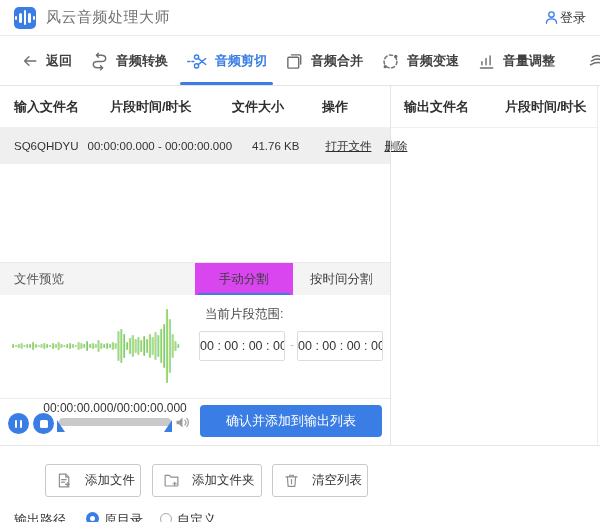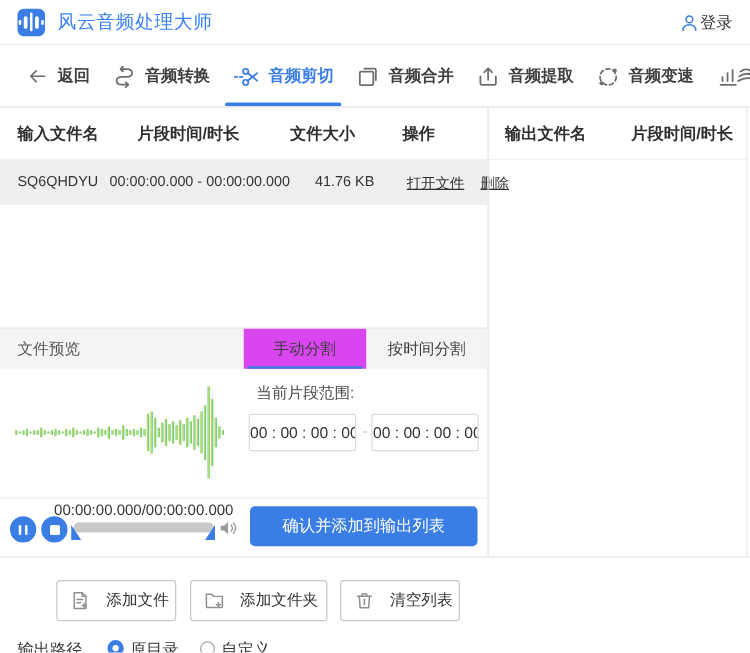--- a/index.html
+++ b/index.html
@@ -14,22 +14,22 @@
   .stroke-ic{fill:none;stroke:#6e6e6e;stroke-width:1.5;stroke-linecap:round;stroke-linejoin:round;}
 
   
   .titlebar{position:absolute;top:0;left:0;right:0;height:36px;border-bottom:1px solid #e9e9e9;
     display:flex;align-items:center;padding:0 14px;box-sizing:border-box;background:#fff;}
   .logo{width:22px;height:22px;background:var(--accent);border-radius:5px;
     display:flex;align-items:center;justify-content:center;gap:2px;flex:none;}
   .logo i{display:block;width:2.4px;background:#fff;border-radius:2px;}
   .logo i:nth-child(1){height:4px}.logo i:nth-child(2){height:10px}
   .logo i:nth-child(3){height:15px}.logo i:nth-child(4){height:10px}.logo i:nth-child(5){height:4px}
-  .app-title{margin-left:10px;font-size:15px;color:#3b82f6;letter-spacing:.5px;}
-  .login{margin-left:auto;display:flex;align-items:flex-end;gap:0;font-size:13px;color:#333;cursor:pointer;}
+  .app-title{margin-left:10px;font-size:15px;color:#737373;letter-spacing:.5px;}
+  .login{margin-left:auto;display:flex;align-items:flex-start;gap:0;font-size:13px;color:#333;cursor:pointer;}
 
   
   .toolbar{position:absolute;top:37px;left:0;right:0;height:48px;border-bottom:1px solid #e4e4e4;
     display:flex;align-items:center;padding-left:12px;overflow:hidden;background:#fff;}
   .tb-item{position:relative;height:100%;display:flex;align-items:center;gap:7px;
     padding:0 9px;font-size:13px;color:#404040;cursor:pointer;flex:none;white-space:nowrap;font-weight:bold;}
   .tb-item.active{color:var(--accent);}
   .tb-item.active .stroke-ic{stroke:var(--accent);}
   .tb-item.active::after{content:"";position:absolute;left:3px;right:3px;bottom:0;height:3px;
     background:var(--accent);border-radius:2px;}
@@ -169,29 +169,20 @@
     <span>音频剪切</span>
   </div>
   <div class="tb-item">
     <span>
       <svg width="19" height="19" viewBox="0 0 20 20">
           <rect class="stroke-ic" x="3" y="5.6" width="11.4" height="11.4" rx="1"></rect>
           <path class="stroke-ic" d="M6.8 3 h8.4 a1.3 1.3 0 0 1 1.3 1.3 v8.4"></path>
         </svg>
     </span>
     <span>音频合并</span>
-  </div>
-  <div class="tb-item">
-    <span>
-      <svg width="19" height="19" viewBox="0 0 20 20">
-          <path class="stroke-ic" d="M3.5 9.5 v6 a1.2 1.2 0 0 0 1.2 1.2 h10.6 a1.2 1.2 0 0 0 1.2-1.2 v-6"></path>
-          <path class="stroke-ic" d="M10 12.5 V3 M6.8 6.1 L10 2.8 l3.2 3.3"></path>
-        </svg>
-    </span>
-    <span>音频提取</span>
   </div>
   <div class="tb-item">
     <span>
       <svg width="19" height="19" viewBox="0 0 20 20">
           <circle class="stroke-ic" cx="10" cy="10" r="6.8" stroke-dasharray="3.4 2.6"></circle>
           <circle class="dot-fill" cx="15.6" cy="4.6" r="1.7" fill="#6e6e6e"></circle>
           <circle class="dot-fill" cx="4.4" cy="15.4" r="1.7" fill="#6e6e6e"></circle>
         </svg>
     </span>
     <span>音频变速</span>

